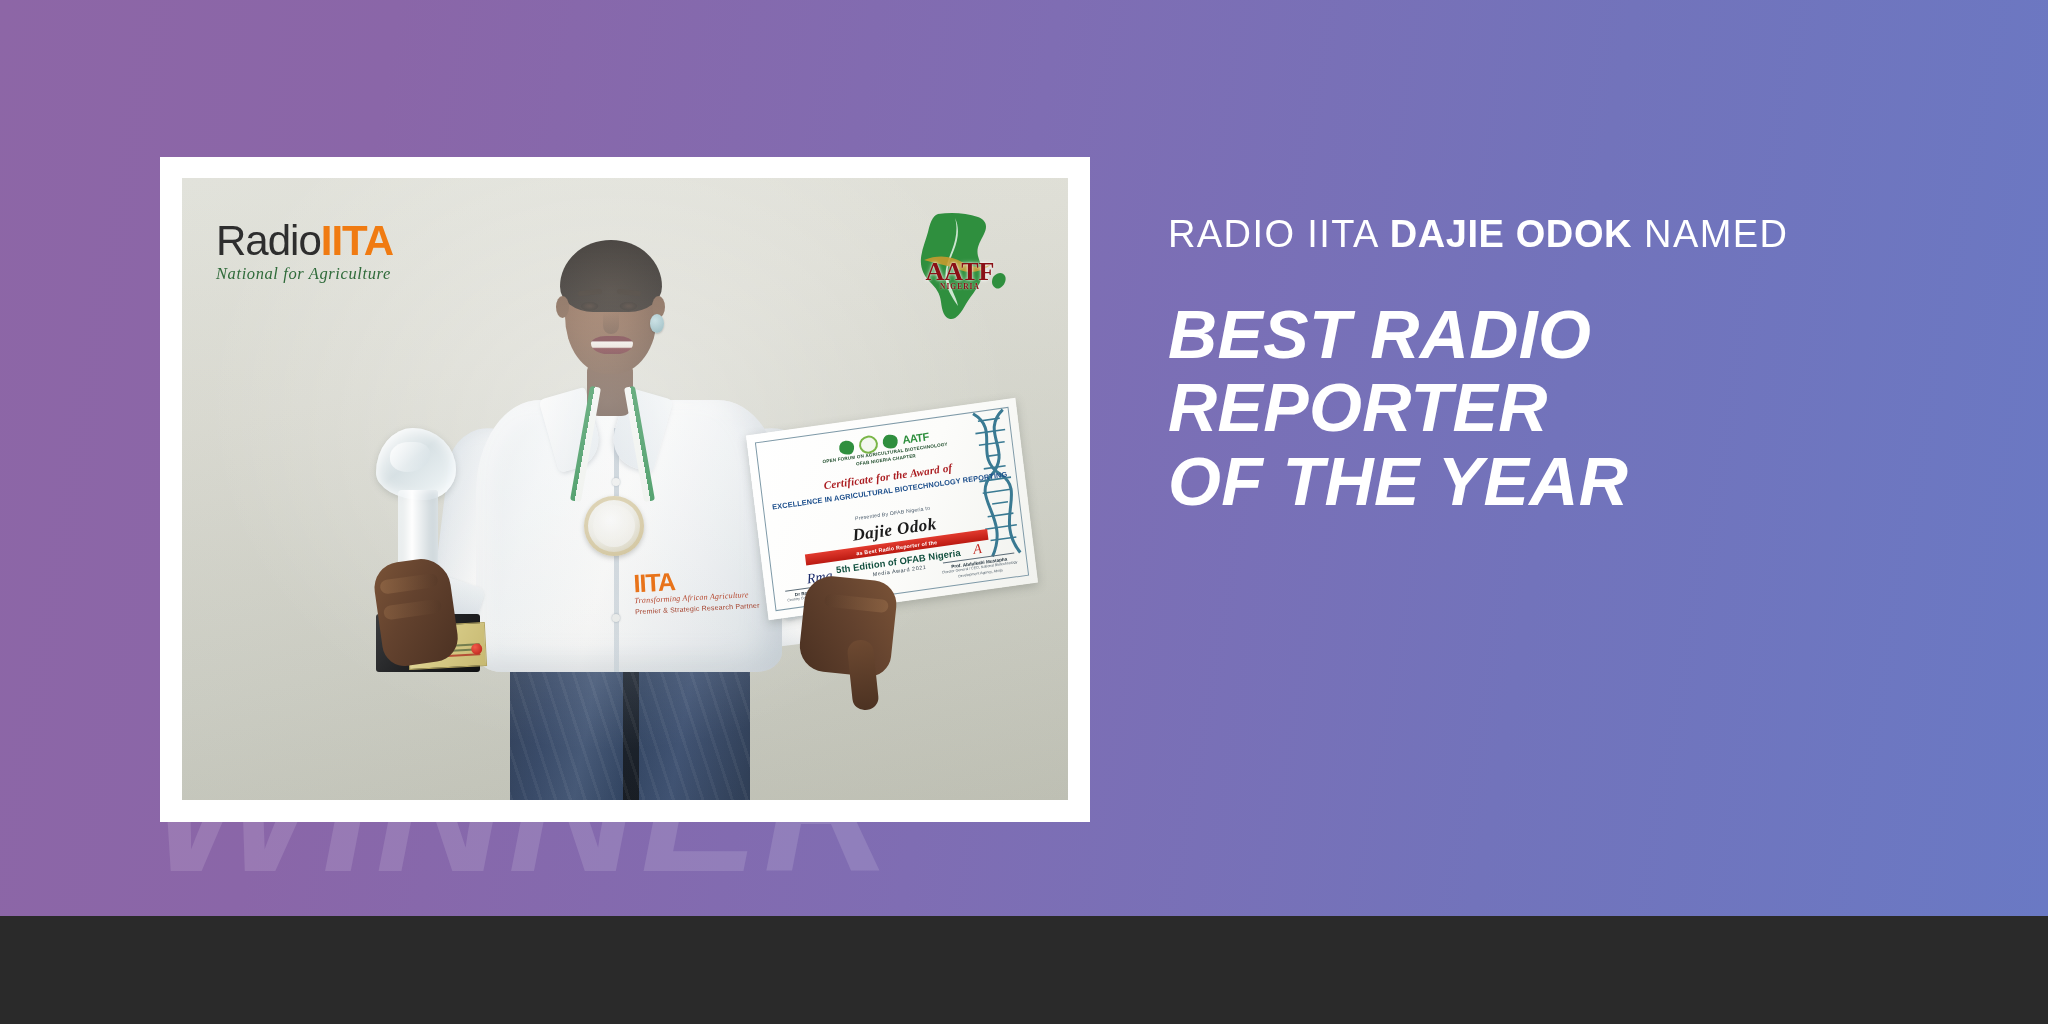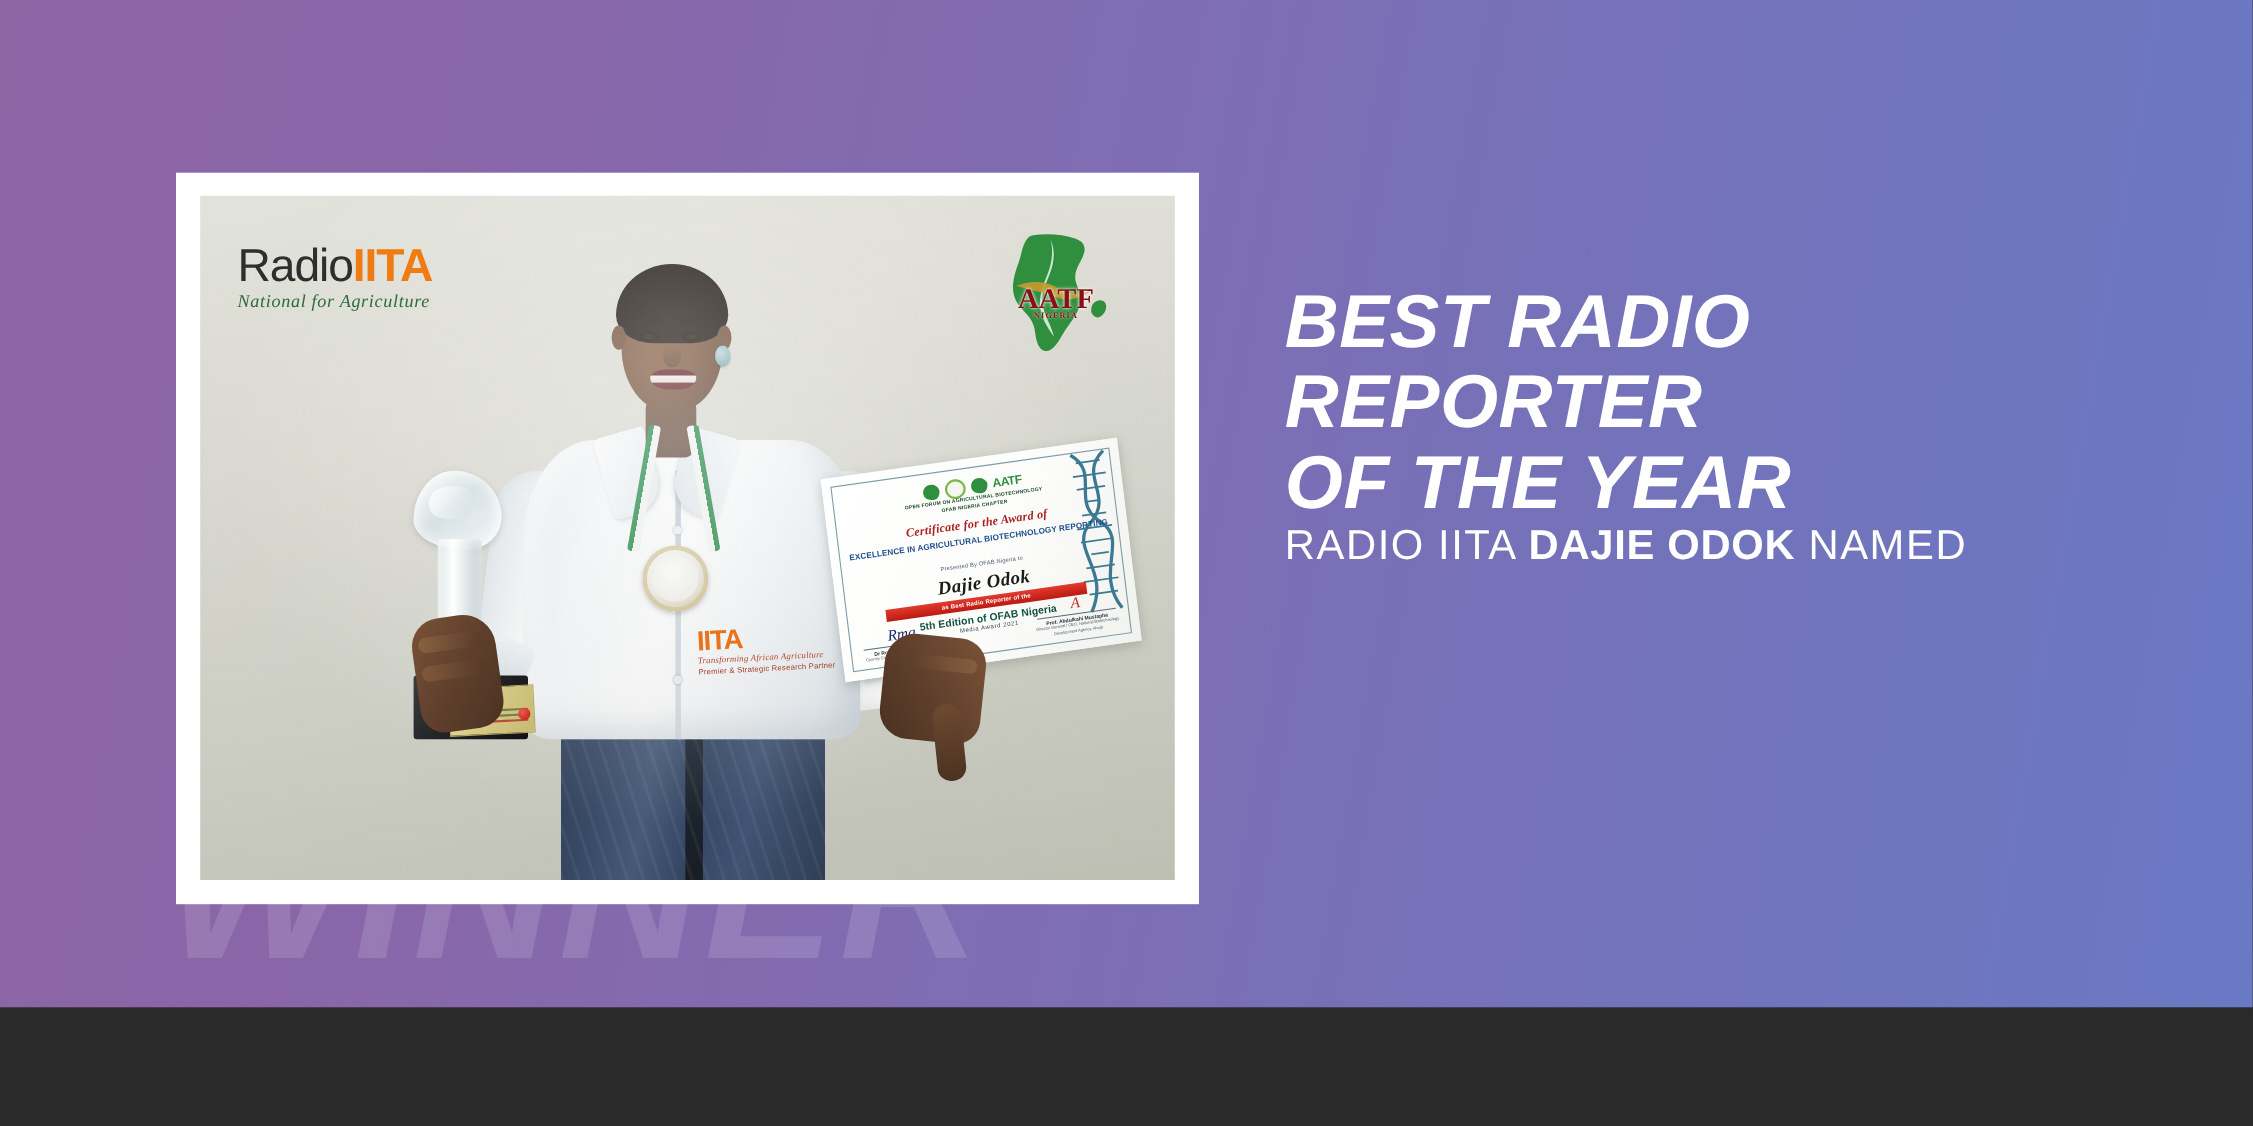--- a/index.html
+++ b/index.html
@@ -639,23 +639,23 @@
             <div class="sig-name">Prof. Abdulkahi Mustapha</div>
             <div class="sig-role">Director General / CEO, National Biotechnology Development Agency, Abuja</div>
           </div>
         </div>
       </div>
 
     </div>
   </div>
 
   <div id="text-col">
+    <div id="eyebrow"><span>RADIO IITA </span><b>DAJIE ODOK</b><span> NAMED</span></div>
+
     <div id="headline">
       <span class="hl-line">BEST RADIO</span>
       <span class="hl-line">REPORTER</span>
       <span class="hl-line">OF THE YEAR</span>
     </div>
 
-    <div id="eyebrow"><span>RADIO IITA </span><b>DAJIE ODOK</b><span> NAMED</span></div>
-
   </div>
 
 </div>
 
 </body></html>

